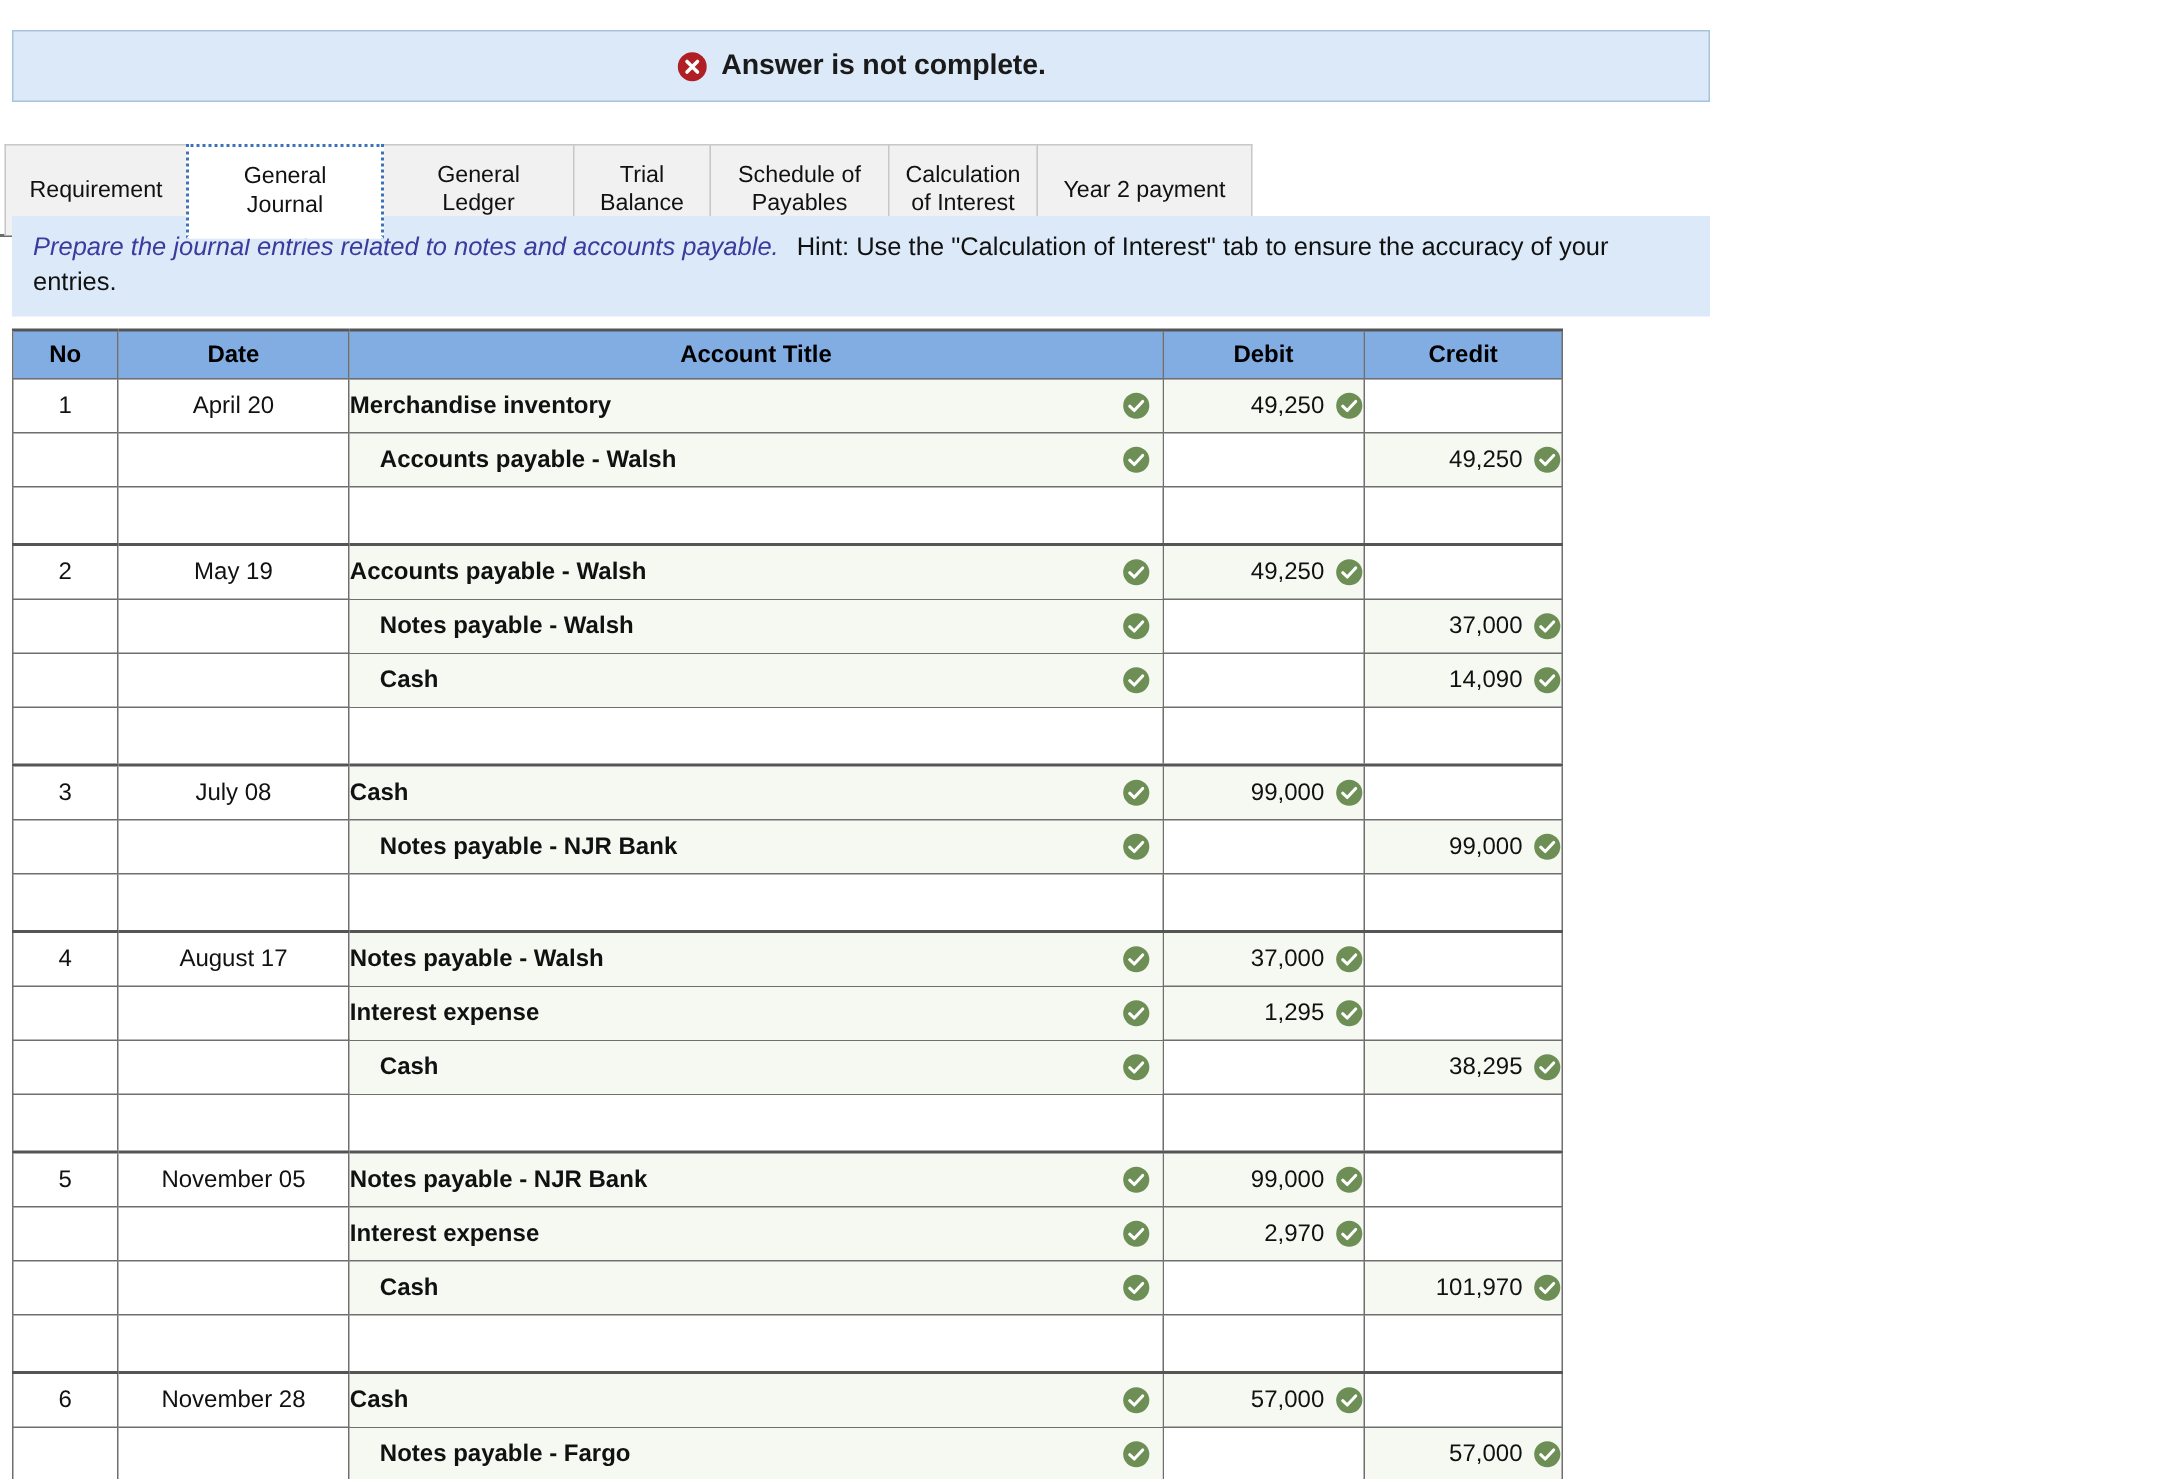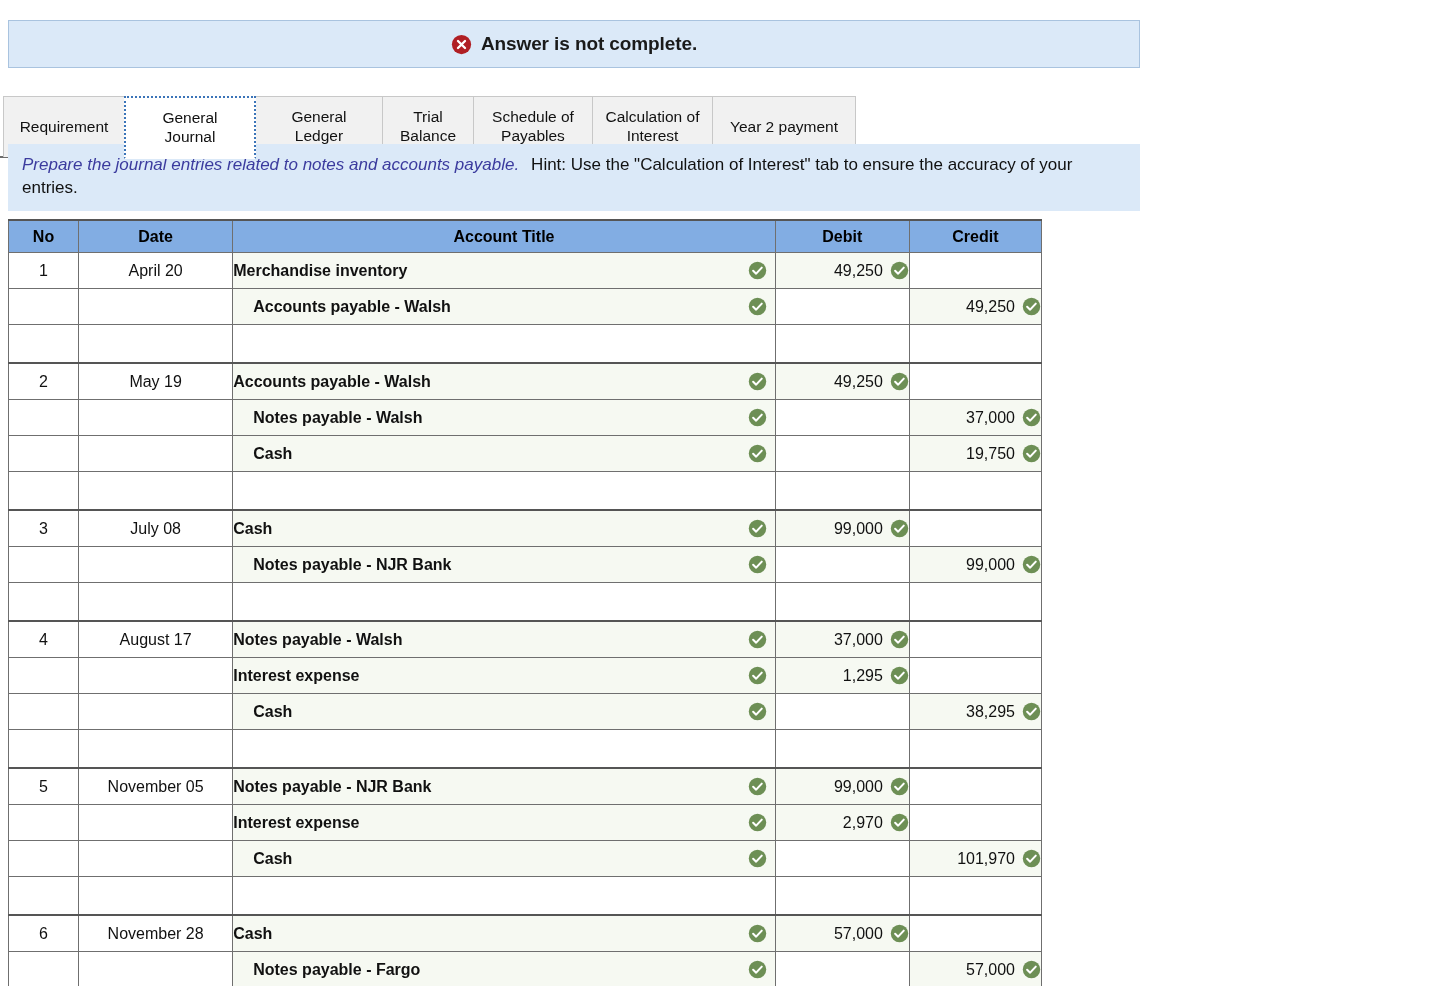--- a/index.html
+++ b/index.html
@@ -103,21 +103,21 @@
     border: 2px dotted #3b74b8;
     border-bottom: 2px solid #ffffff;
     z-index: 3;
     margin-bottom: -2px;
   }
   .tab-w1 { width: 122px; }
   .tab-w2 { width: 132px; }
   .tab-w3 { width: 128px; }
   .tab-w4 { width: 92px; justify-content: flex-end; }
   .tab-w5 { width: 120px; }
-  .tab-w6 { width: 121px; }
+  .tab-w6 { width: 100px; }
   .tab-w7 { width: 144px; }
 
   
   .instruction {
     position: absolute;
     left: 8px;
     top: 144px;
     width: 1132px;
     height: 67px;
     box-sizing: border-box;
@@ -401,21 +401,21 @@
                   <svg viewBox="0 0 24 24" width="19" height="19">
                     <circle cx="12" cy="12" r="11" fill="#6d8f55"></circle>
                     <path d="M6.5 12.4 L10.3 16 L17.4 8.4" stroke="#fff" stroke-width="2.6" fill="none" stroke-linecap="round" stroke-linejoin="round"></path>
                   </svg>
                 </span>
               </div>
             </td>
             <td class="cell-amt"></td>
             <td class="cell-amt filled">
               <div class="amt-flex">
-                <span class="amt-text">19,750</span>
+                <span class="amt-text">14,090</span>
                 <span class="circ chk-green">
                   <svg viewBox="0 0 24 24" width="19" height="19">
                     <circle cx="12" cy="12" r="11" fill="#6d8f55"></circle>
                     <path d="M6.5 12.4 L10.3 16 L17.4 8.4" stroke="#fff" stroke-width="2.6" fill="none" stroke-linecap="round" stroke-linejoin="round"></path>
                   </svg>
                 </span>
               </div>
             </td>
           </tr>
           <tr class="spacer">

